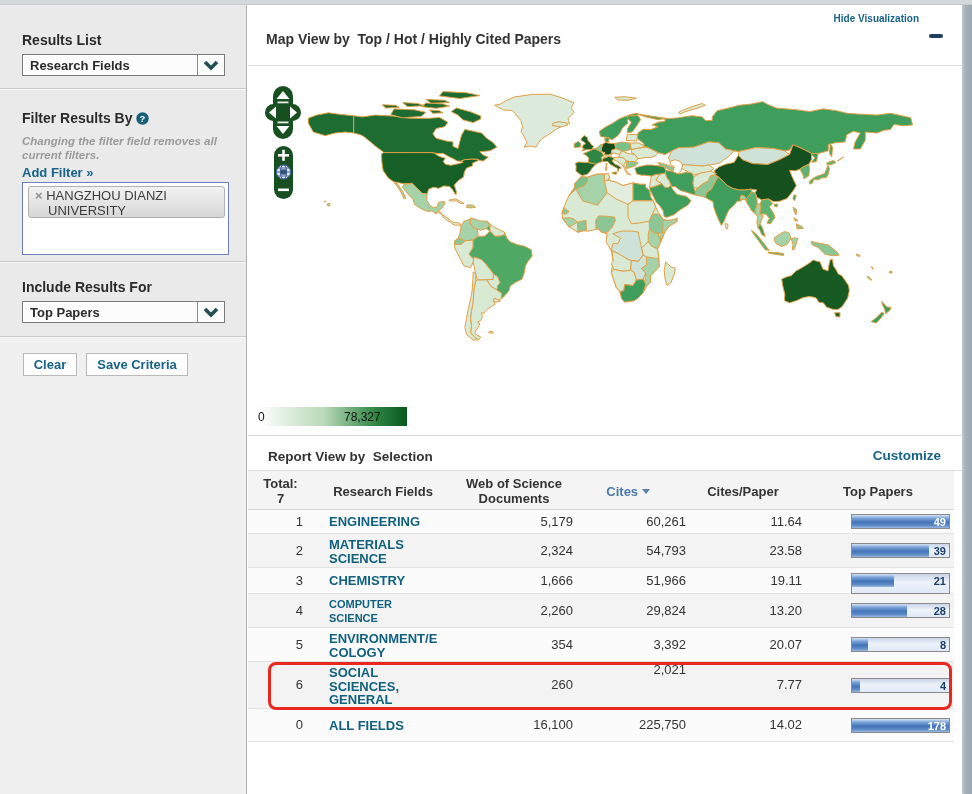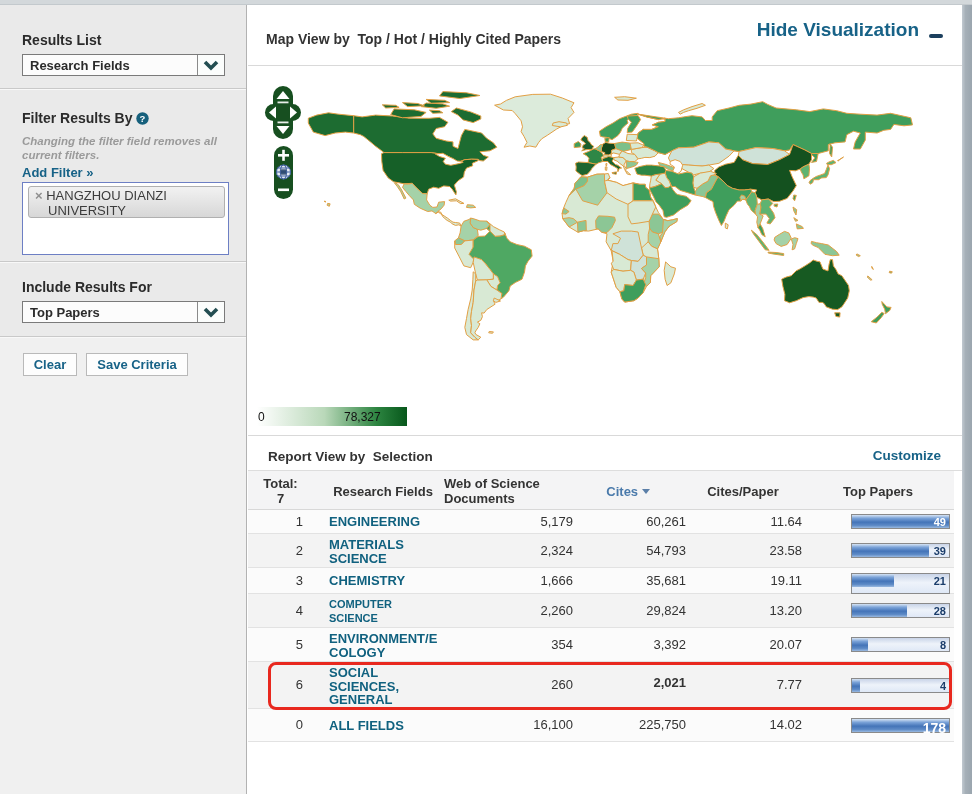--- a/index.html
+++ b/index.html
@@ -46,21 +46,21 @@
           <path d="M7 7 L13 13 L19 7" fill="none" stroke="#234e52" stroke-width="3.6"></path>
         </svg></span>
   </div>
   <div class="divider" style="top:331px;"></div>
   <div style="position:absolute;left:0;top:333px;width:246px;height:456px;background:#f0f0f0;"></div>
   <div style="position:absolute;left:23px;top:348px;width:54px;height:23px;background:#fdfdfd;border:1px solid #b9b9b9;text-align:center;line-height:21px;font-size:13px;" class="link">Clear</div>
   <div style="position:absolute;left:86px;top:348px;width:102px;height:23px;background:#fdfdfd;border:1px solid #b9b9b9;text-align:center;line-height:21px;font-size:13px;" class="link">Save Criteria</div>
 </div>
 <div class="main">
   <div style="position:absolute;left:18px;top:26px;font-size:14px;font-weight:bold;color:#333;">Map View by&nbsp; Top / Hot / Highly Cited Papers</div>
-  <div style="position:absolute;right:43px;top:14px;font-size:19px;" class="link">Hide Visualization</div>
+  <div style="position:absolute;right:43px;top:8px;font-size:10px;" class="link">Hide Visualization</div>
   <div style="position:absolute;left:681px;top:29px;width:14px;height:4px;background:#1c405e;border-radius:2px;"></div>
 
   <div style="position:absolute;left:0;top:60px;width:714px;height:1px;background:#d9d9d9;"></div>
   <div style="position:absolute;left:0;top:430px;width:714px;height:1px;background:#d9d9d9;"></div>
   <div style="position:absolute;left:0px;top:61px;width:710px;height:369px;">
     <svg style="position:absolute;left:0;top:0" viewBox="247 66 707 369" width="707" height="369">
 <rect x="247" y="66" width="707" height="369" fill="#ffffff"></rect>
 <polygon points="307.3,123.1 312.3,132.1 324.1,135.6 334.2,133.0 344.3,132.1 352.7,133.0 352.7,115.7 337.5,114.2 327.5,112.8 315.7,115.1 307.3,118.2" fill="#1d6c31" stroke="#e2a045" stroke-width="1" stroke-linejoin="round"></polygon>
 <polygon points="352.7,115.7 361.1,116.9 374.6,115.1 391.4,116.0 408.2,118.2 428.4,118.3 438.5,117.4 446.9,122.3 443.6,126.7 435.2,128.5 431.8,133.9 435.2,138.3 445.3,141.0 452.0,141.9 452.0,146.3 457.0,148.5 458.7,141.9 460.4,135.6 463.8,129.4 472.2,131.2 480.6,133.0 485.7,138.3 492.4,142.8 495.8,147.2 489.0,150.8 478.9,151.7 482.3,155.3 487.3,157.0 482.3,161.0 478.9,160.6 477.2,159.4 470.5,159.2 463.8,159.7 457.0,162.4 450.3,164.7 448.6,157.0 441.9,154.4 430.1,152.6 401.5,152.6 383.0,152.6 379.6,149.9 374.6,146.3 369.5,141.9 362.8,136.5 359.4,134.7 352.7,133.0" fill="#1d6c31" stroke="#e2a045" stroke-width="1" stroke-linejoin="round"></polygon>
 <polygon points="393.1,108.9 413.3,109.8 425.1,112.4 420.0,116.4 401.5,117.8 389.7,114.6" fill="#1d6c31" stroke="#e2a045" stroke-width="1" stroke-linejoin="round"></polygon>
@@ -221,21 +221,21 @@
     <div style="position:absolute;left:96px;top:344px;font-size:12px;color:#111;">78,327</div>
   </div>
 
   <div style="position:absolute;left:20px;top:444px;font-size:13.5px;font-weight:bold;color:#333;">Report View by&nbsp; Selection</div>
   <div style="position:absolute;right:21px;top:443px;font-size:13.5px;" class="link">Customize</div>
   <div style="position:absolute;left:0;top:465px;width:714px;height:1px;background:#ddd;"></div>
   <div style="position:absolute;left:0;top:466px;width:706px;">
 <div style="position:relative;width:706px;height:39px;box-sizing:border-box;background:#f4f4f5;border-bottom:1px solid #d8d8d8;font-size:13px;font-weight:bold;color:#333;">
 <div style="position:absolute;left:10px;top:5px;width:45px;text-align:center;line-height:15px;">Total:<br>7</div>
 <div style="position:absolute;left:75px;top:13px;width:120px;text-align:center;">Research Fields</div>
-<div style="position:absolute;left:196px;top:5px;width:140px;line-height:15px;">Web of Science<br>Documents</div>
+<div style="position:absolute;left:196px;top:5px;width:140px;text-align:center;line-height:15px;">Web of Science<br>Documents</div>
 <div style="position:absolute;left:340px;top:13px;width:80px;text-align:center;color:#4a7aab;">Cites <span style="display:inline-block;width:0;height:0;border-left:4px solid transparent;border-right:4px solid transparent;border-top:5px solid #5b7fa8;vertical-align:2px;"></span></div>
 <div style="position:absolute;left:440px;top:13px;width:110px;text-align:center;">Cites/Paper</div>
 <div style="position:absolute;left:570px;top:13px;width:120px;text-align:center;">Top Papers</div>
 </div>
 <div style="position:relative;width:706px;height:24px;box-sizing:border-box;background:#fbfbfb;border-bottom:1px solid #e2e2e2;font-size:13px;color:#333;">
 <div style="position:absolute;left:10px;top:4px;width:45px;text-align:right;">1</div>
 <div style="position:absolute;left:81px;top:5px;width:118px;font-size:13px;font-weight:bold;color:#10617f;line-height:13.5px;">ENGINEERING</div>
 <div style="position:absolute;left:200px;top:4px;width:125px;text-align:right;">5,179</div>
 <div style="position:absolute;left:330px;top:4px;width:108px;text-align:right;">60,261</div>
 <div style="position:absolute;left:440px;top:4px;width:114px;text-align:right;">11.64</div>
@@ -252,21 +252,21 @@
 <div style="position:absolute;left:440px;top:9px;width:114px;text-align:right;">23.58</div>
 <div style="position:absolute;left:603px;top:9px;width:99px;height:15px;box-sizing:border-box;border:1px solid #8a8a8a;background:linear-gradient(180deg,#c9d4e8,#eef3fa 45%,#dfe8f6);">
   <div style="position:absolute;left:0;top:0;width:77px;height:13px;background:linear-gradient(180deg,#d7e4f4 0%,#7ba3d8 25%,#4474b8 55%,#5d8ac6 80%,#9ab9e0 100%);"></div>
   <div style="position:absolute;right:3px;top:1px;font-size:11px;font-weight:bold;color:#1c3e6b;">39</div>
 </div>
 </div>
 <div style="position:relative;width:706px;height:26px;box-sizing:border-box;background:#fbfbfb;border-bottom:1px solid #e2e2e2;font-size:13px;color:#333;">
 <div style="position:absolute;left:10px;top:5px;width:45px;text-align:right;">3</div>
 <div style="position:absolute;left:81px;top:6px;width:118px;font-size:13px;font-weight:bold;color:#10617f;line-height:13.5px;">CHEMISTRY</div>
 <div style="position:absolute;left:200px;top:5px;width:125px;text-align:right;">1,666</div>
-<div style="position:absolute;left:330px;top:5px;width:108px;text-align:right;">35,681</div>
+<div style="position:absolute;left:330px;top:5px;width:108px;text-align:right;">51,966</div>
 <div style="position:absolute;left:440px;top:5px;width:114px;text-align:right;">19.11</div>
 <div style="position:absolute;left:603px;top:5px;width:99px;height:21px;box-sizing:border-box;border:1px solid #8a8a8a;background:linear-gradient(180deg,#c9d4e8,#eef3fa 45%,#dfe8f6);">
   <div style="position:absolute;left:0;top:0;width:42px;height:13px;background:linear-gradient(180deg,#d7e4f4 0%,#7ba3d8 25%,#4474b8 55%,#5d8ac6 80%,#9ab9e0 100%);"></div>
   <div style="position:absolute;right:3px;top:1px;font-size:11px;font-weight:bold;color:#1c3e6b;">21</div>
 </div>
 </div>
 <div style="position:relative;width:706px;height:34px;box-sizing:border-box;background:#f3f3f3;border-bottom:1px solid #e2e2e2;font-size:13px;color:#333;">
 <div style="position:absolute;left:10px;top:9px;width:45px;text-align:right;">4</div>
 <div style="position:absolute;left:81px;top:4px;width:118px;font-size:11px;font-weight:bold;color:#10617f;line-height:13.5px;">COMPUTER<br>SCIENCE</div>
 <div style="position:absolute;left:200px;top:9px;width:125px;text-align:right;">2,260</div>
@@ -285,34 +285,34 @@
 <div style="position:absolute;left:440px;top:9px;width:114px;text-align:right;">20.07</div>
 <div style="position:absolute;left:603px;top:9px;width:99px;height:15px;box-sizing:border-box;border:1px solid #8a8a8a;background:linear-gradient(180deg,#c9d4e8,#eef3fa 45%,#dfe8f6);">
   <div style="position:absolute;left:0;top:0;width:16px;height:13px;background:linear-gradient(180deg,#d7e4f4 0%,#7ba3d8 25%,#4474b8 55%,#5d8ac6 80%,#9ab9e0 100%);"></div>
   <div style="position:absolute;right:3px;top:1px;font-size:11px;font-weight:bold;color:#1c3e6b;">8</div>
 </div>
 </div>
 <div style="position:relative;width:706px;height:47px;box-sizing:border-box;background:#f3f3f3;border-bottom:1px solid #e2e2e2;font-size:13px;color:#333;">
 <div style="position:absolute;left:10px;top:15px;width:45px;text-align:right;">6</div>
 <div style="position:absolute;left:81px;top:4px;width:118px;font-size:13px;font-weight:bold;color:#10617f;line-height:13.5px;">SOCIAL<br>SCIENCES,<br>GENERAL</div>
 <div style="position:absolute;left:200px;top:15px;width:125px;text-align:right;">260</div>
-<div style="position:absolute;left:330px;top:13px;width:108px;text-align:right;font-weight:bold;">2,021</div>
+<div style="position:absolute;left:330px;top:0;width:108px;text-align:right;">2,021</div>
 <div style="position:absolute;left:440px;top:15px;width:114px;text-align:right;">7.77</div>
 <div style="position:absolute;left:603px;top:16px;width:99px;height:15px;box-sizing:border-box;border:1px solid #8a8a8a;background:linear-gradient(180deg,#c9d4e8,#eef3fa 45%,#dfe8f6);">
   <div style="position:absolute;left:0;top:0;width:8px;height:13px;background:linear-gradient(180deg,#d7e4f4 0%,#7ba3d8 25%,#4474b8 55%,#5d8ac6 80%,#9ab9e0 100%);"></div>
   <div style="position:absolute;right:3px;top:1px;font-size:11px;font-weight:bold;color:#1c3e6b;">4</div>
 </div>
 </div>
 <div style="position:relative;width:706px;height:33px;box-sizing:border-box;background:#fbfbfb;border-bottom:1px solid #e2e2e2;font-size:13px;color:#333;">
 <div style="position:absolute;left:10px;top:8px;width:45px;text-align:right;">0</div>
 <div style="position:absolute;left:81px;top:10px;width:118px;font-size:13px;font-weight:bold;color:#10617f;line-height:13.5px;">ALL FIELDS</div>
 <div style="position:absolute;left:200px;top:8px;width:125px;text-align:right;">16,100</div>
 <div style="position:absolute;left:330px;top:8px;width:108px;text-align:right;">225,750</div>
 <div style="position:absolute;left:440px;top:8px;width:114px;text-align:right;">14.02</div>
 <div style="position:absolute;left:603px;top:9px;width:99px;height:15px;box-sizing:border-box;border:1px solid #8a8a8a;background:linear-gradient(180deg,#c9d4e8,#eef3fa 45%,#dfe8f6);">
   <div style="position:absolute;left:0;top:0;width:97px;height:13px;background:linear-gradient(180deg,#d7e4f4 0%,#7ba3d8 25%,#4474b8 55%,#5d8ac6 80%,#9ab9e0 100%);"></div>
-  <div style="position:absolute;right:3px;top:1px;font-size:14px;font-weight:bold;color:#fff;">178</div>
+  <div style="position:absolute;right:3px;top:1px;font-size:11px;font-weight:bold;color:#fff;">178</div>
 </div>
 </div>
 </div>
 <div style="position:absolute;left:20px;top:657px;width:684px;height:48px;border:3px solid #e8281e;border-radius:8px;"></div>
 </div>
 <div class="rstrip"></div>
 
 </body></html>

